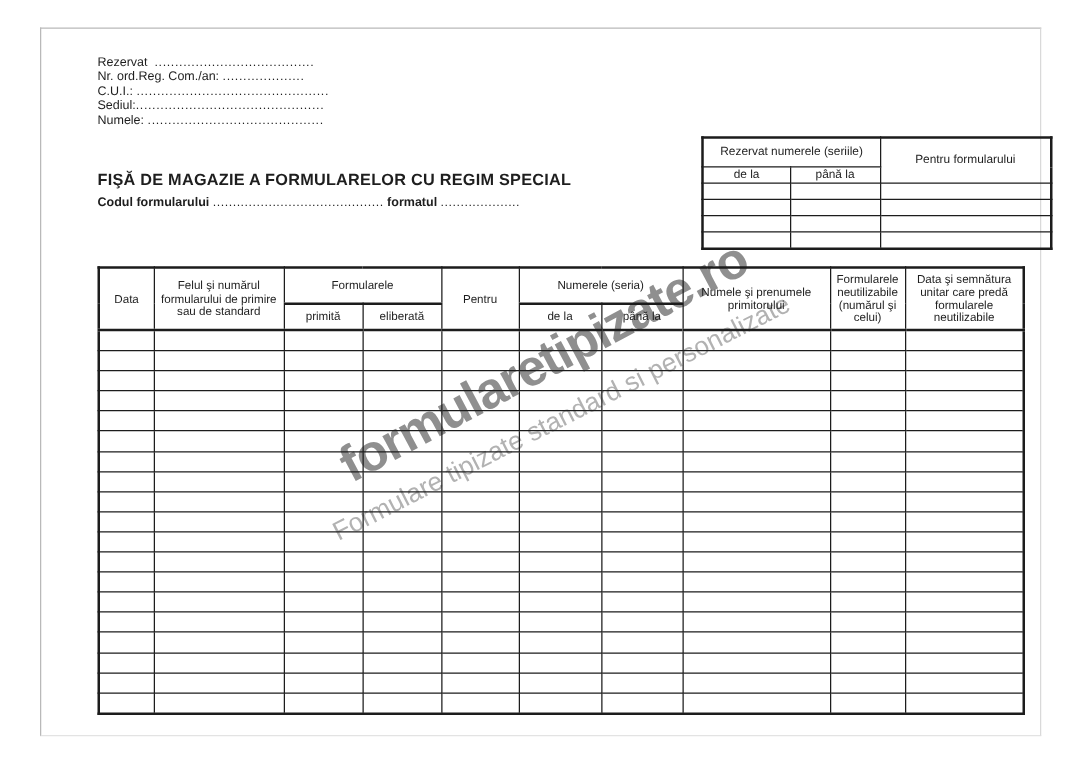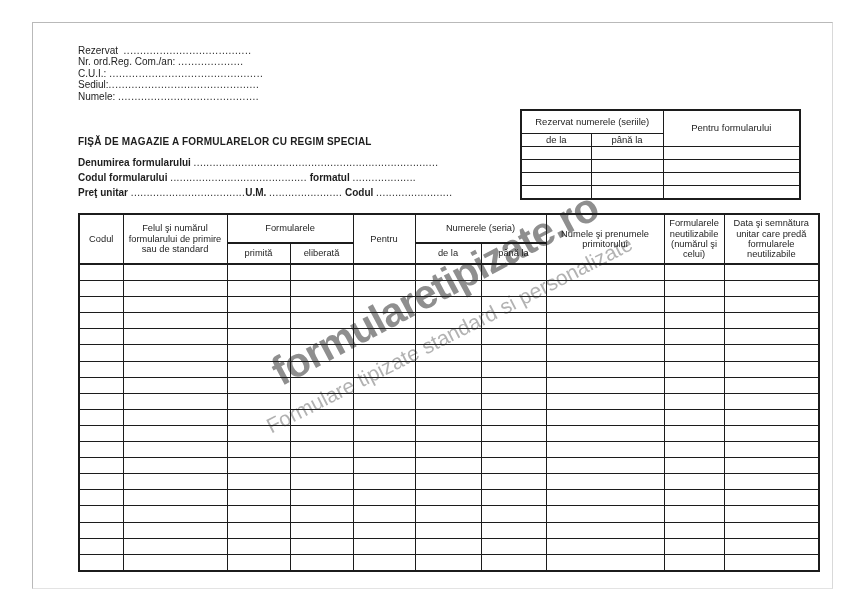--- a/index.html
+++ b/index.html
@@ -33,35 +33,35 @@
   }
   
   .unit-block{
     position:absolute;left:78px;top:45px;z-index:2;
     font-size:10px;line-height:11.4px;white-space:nowrap;
   }
   .unit-line .dots{letter-spacing:0.5px;}
   
   table{border-collapse:collapse;table-layout:fixed;background:transparent;}
   .reserved-table{
-    position:absolute;left:520px;top:109px;width:279px;z-index:2;
+    position:absolute;left:561px;top:109px;width:279px;z-index:2;
   }
   .reserved-table th,.reserved-table td{
     border:1px solid #1c1c1c;
     font-size:9.5px;font-weight:normal;text-align:center;vertical-align:middle;
     padding:0 2px;line-height:1.15;
   }
   .reserved-table{border:2px solid #1c1c1c;}
   .reserved-table thead tr:first-child th{height:22px;}
   .reserved-table thead tr:last-child th{height:12px;}
   .reserved-table tbody td{height:12px;}
   
   .form-title{
     position:absolute;left:78px;top:136px;z-index:2;
-    font-size:10px;font-weight:bold;letter-spacing:0.2px;white-space:nowrap;
+    font-size:13px;font-weight:bold;letter-spacing:0.2px;white-space:nowrap;
   }
   .form-lines{position:absolute;left:78px;top:155px;z-index:2;font-size:10px;line-height:15.2px;white-space:nowrap;}
   .form-lines b{font-weight:bold;}
   .form-lines .dots{letter-spacing:0.4px;}
   
   .main-table{
     position:absolute;left:78px;top:213px;width:740px;z-index:2;
     border:2px solid #1c1c1c;
   }
   .main-table th,.main-table td{
@@ -126,41 +126,39 @@
         <td></td>
         <td></td>
         <td></td>
       </tr>
     </tbody>
 </table>
 
 <div class="form-title">FIŞĂ DE MAGAZIE A FORMULARELOR CU REGIM SPECIAL</div>
 
 <div class="form-lines">
-  <div><b>Denumirea formularului</b> <span class="dots">.............................................................................</span></div>
   <div><b>Codul formularului</b> <span class="dots">...........................................</span> <b>formatul</b> <span class="dots">....................</span></div>
-  <div><b>Preţ unitar</b> <span class="dots">....................................</span><b>U.M.</b> <span class="dots">.......................</span> <b>Codul</b> <span class="dots">........................</span></div>
 </div>
 
 <table class="main-table">
   <colgroup>
     <col style="width:44px">
       <col style="width:104px">
       <col style="width:63px">
       <col style="width:63px">
     <col style="width:62px">
       <col style="width:66px">
       <col style="width:65px">
       <col style="width:118px">
     <col style="width:60px">
       <col style="width:95px">
   </colgroup>
   <thead>
     <tr>
-      <th rowspan="2">Codul</th>
+      <th rowspan="2">Data</th>
       <th rowspan="2">Felul şi numărul formularului de primire sau de standard</th>
       <th colspan="2">Formularele</th>
       <th rowspan="2">Pentru</th>
       <th colspan="2">Numerele (seria)</th>
       <th rowspan="2">Numele şi prenumele primitorului</th>
       <th rowspan="2">Formularele neutilizabile (numărul şi celui)</th>
       <th rowspan="2">Data şi semnătura unitar care predă formularele neutilizabile</th>
     </tr>
     <tr>
       <th>primită</th>

